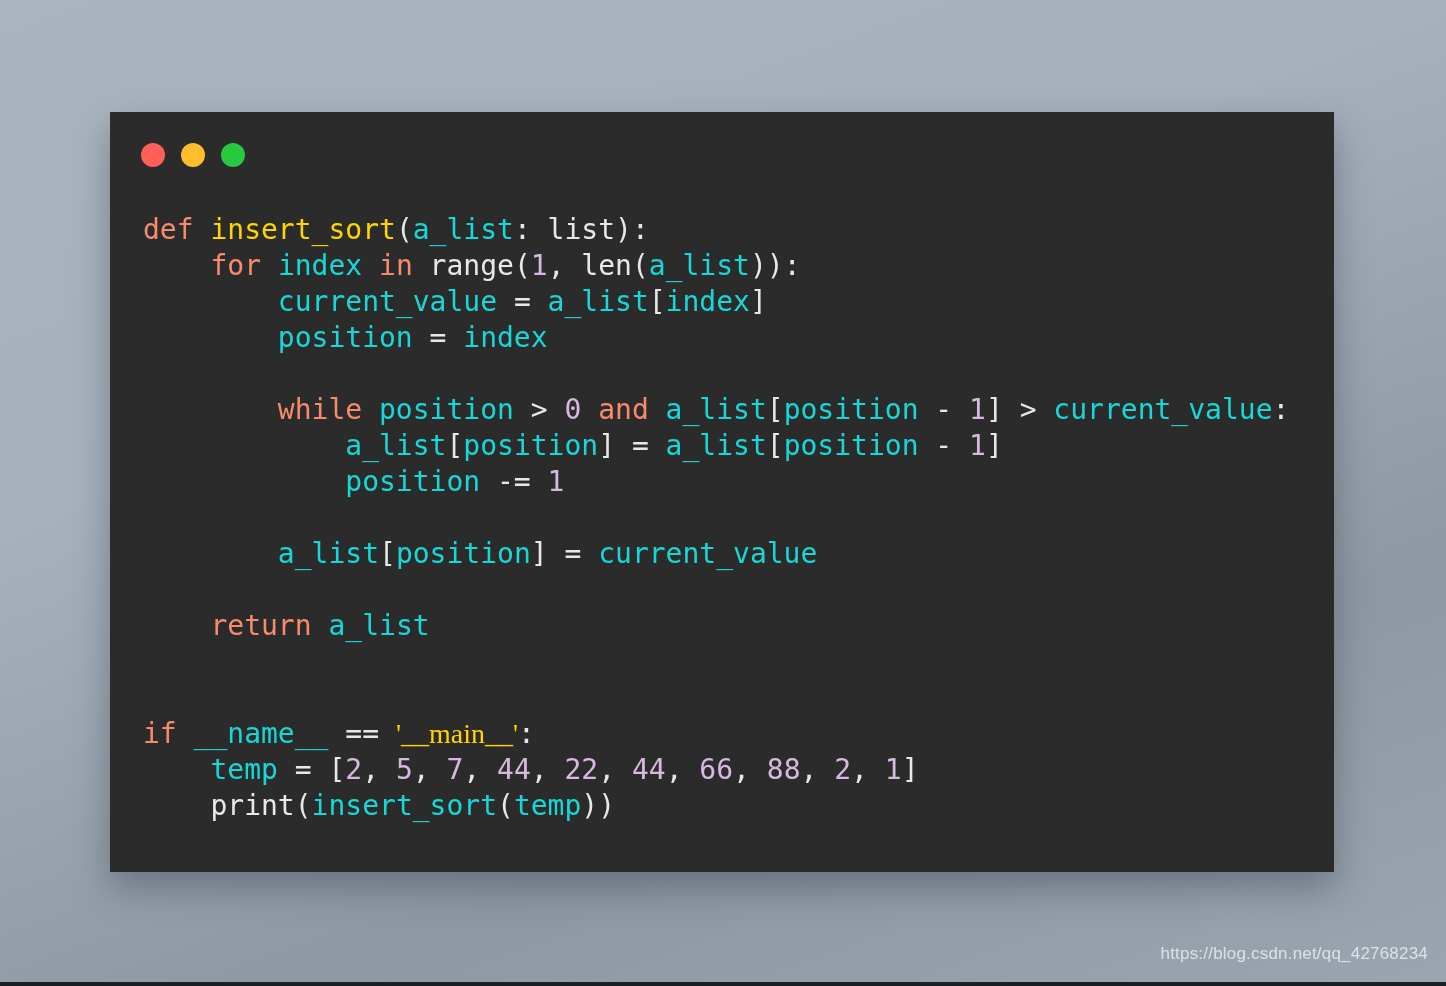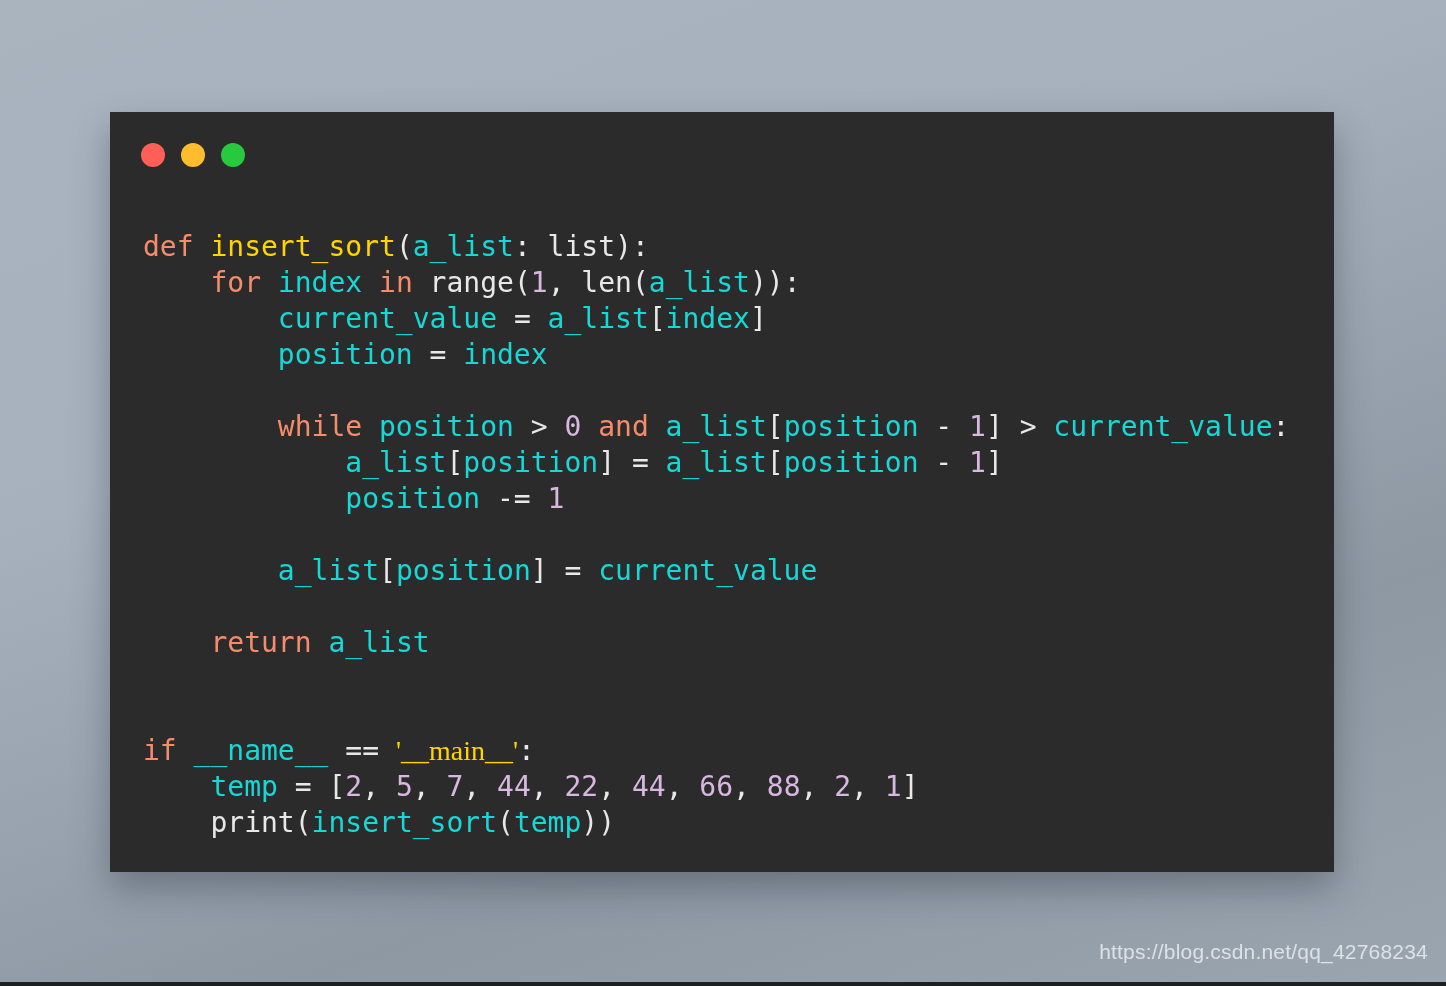--- a/index.html
+++ b/index.html
@@ -58,21 +58,20 @@
   }
   #dot-close   { left: 31px;  background: #ff5f56; }
   #dot-min     { left: 71px;  background: #ffbd2e; }
   #dot-max     { left: 111px; background: #27c93f; }
 
   #code-area {
     position: absolute;
     left: 33px;
     top: 100px;
     right: 10px;
-    margin-top: 17px;
   }
 
   pre#code {
     margin: 0;
     padding: 0;
     font-family: "DejaVu Sans Mono", monospace;
     font-size: 28px;
     line-height: 36px;
     color: #e8e8e8;
     white-space: pre;
@@ -88,21 +87,21 @@
   .id   { color: #18d7d7; }  
   .bi   { color: #e8e8e8; }  
   .num  { color: #d8b8e0; }  
   .str  { color: #ffd500; font-family: Liberation Serif, serif; }  
 
   #watermark {
     position: absolute;
     right: 18px;
     bottom: 22px;
     font-family: "Liberation Sans", sans-serif;
-    font-size: 21px;
+    font-size: 17px;
     color: #e2e7ec;
     opacity: 0.92;
     letter-spacing: 0.2px;
     white-space: nowrap;
   }
 </style>
 </head>
 <body>
 
 <div id="canvas">

